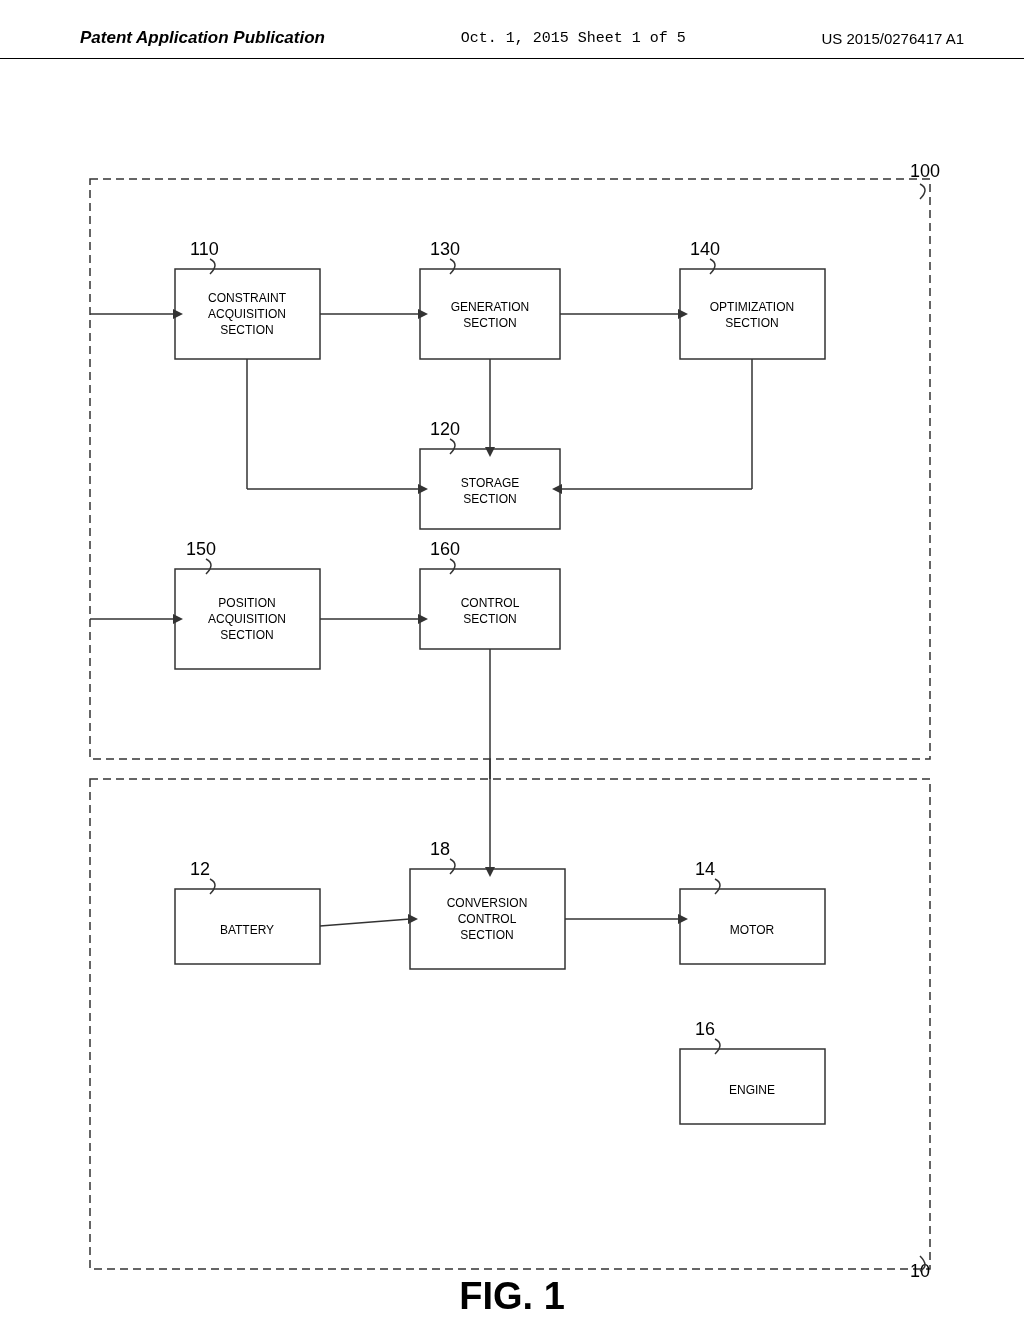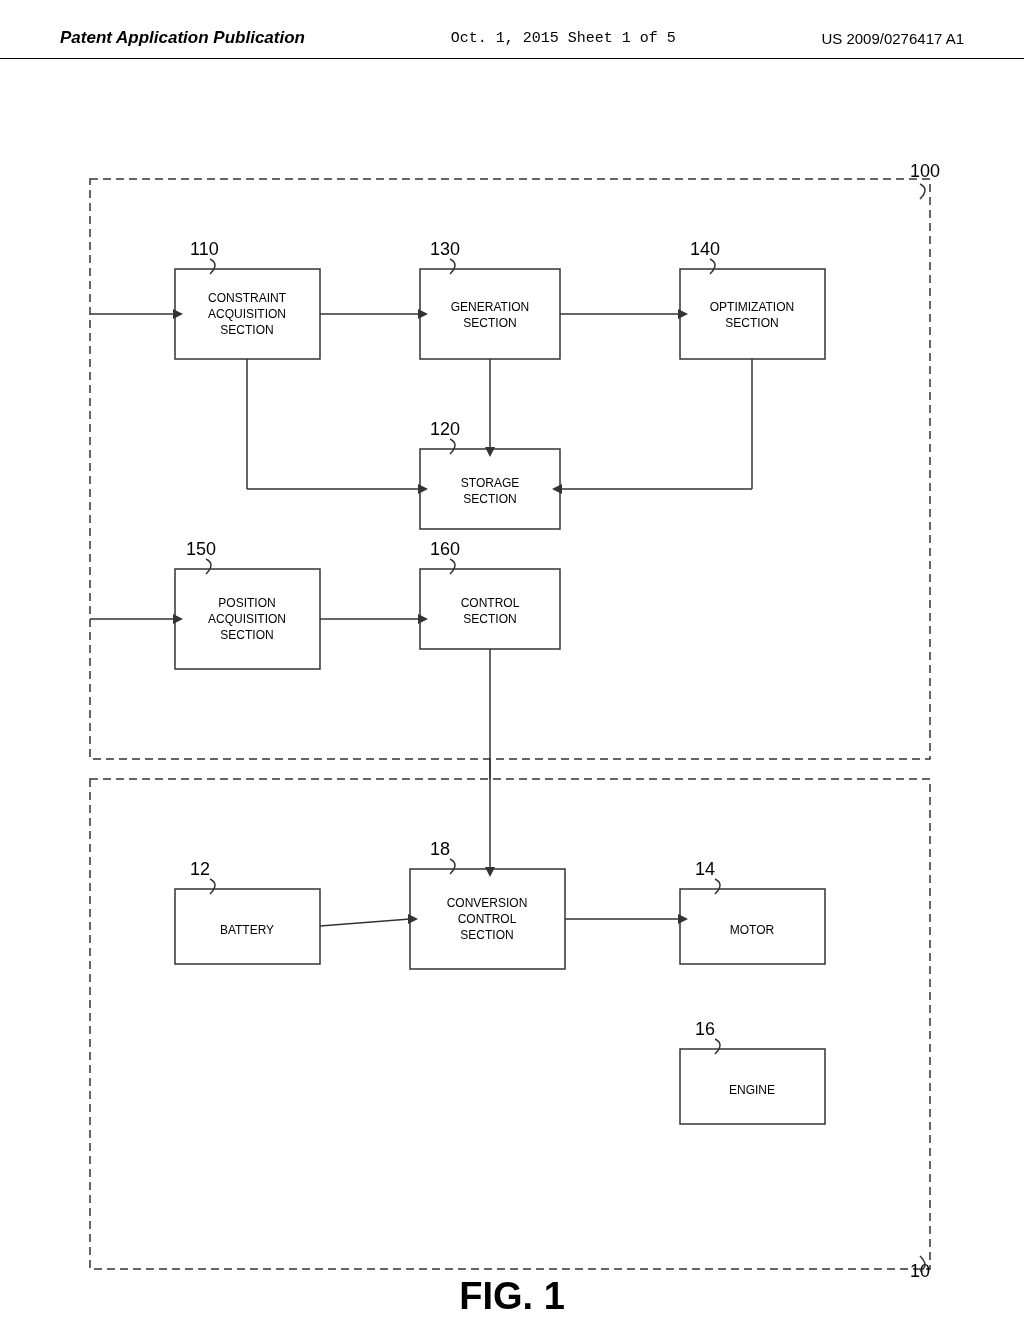--- a/index.html
+++ b/index.html
@@ -17,21 +17,21 @@
       height: 1320px;
       position: relative;
       background: #fff;
     }
 
     
     .header {
       display: flex;
       justify-content: space-between;
       align-items: center;
-      padding: 28px 60px 10px 60px;
+      padding: 28px 60px 10px 80px;
       border-bottom: 1px solid #000;
       margin-bottom: 0;
     }
     .header-left {
       font-size: 17px;
       font-weight: bold;
       font-style: italic;
     }
     .header-center {
       font-size: 15px;
@@ -58,21 +58,21 @@
     }
   </style>
 </head>
 <body>
 
 <div class="page">
 
   <div class="header">
     <span class="header-left">Patent Application Publication</span>
     <span class="header-center">Oct. 1, 2015   Sheet 1 of 5</span>
-    <span class="header-right">US 2009/0276417 A1</span>
+    <span class="header-right">US 2015/0276417 A1</span>
   </div>
 
   <div class="diagram-area">
     <svg class="main-svg" viewBox="0 0 1024 1250">
 
       <rect x="90" y="120" width="840" height="580" fill="none" stroke="#333" stroke-width="1.5" stroke-dasharray="8,5"></rect>
 
       <text x="910" y="118" font-size="18" font-family="Arial">100</text>
       <path d="M 920 125 Q 930 130 920 140" fill="none" stroke="#333" stroke-width="1.5"></path>
 

